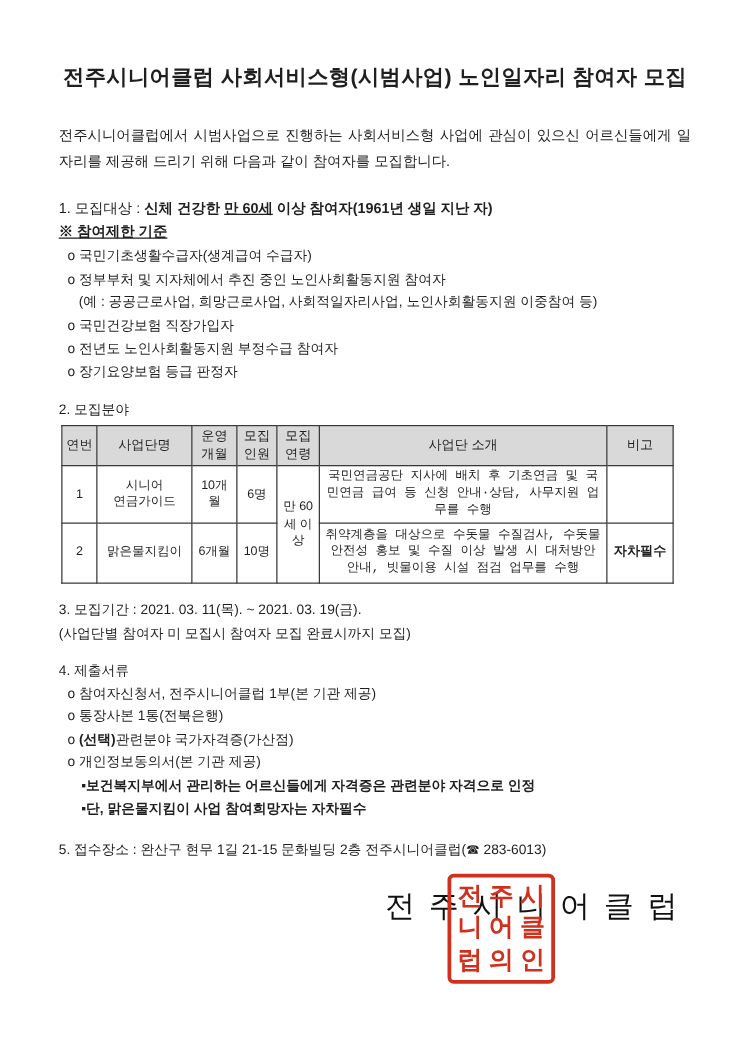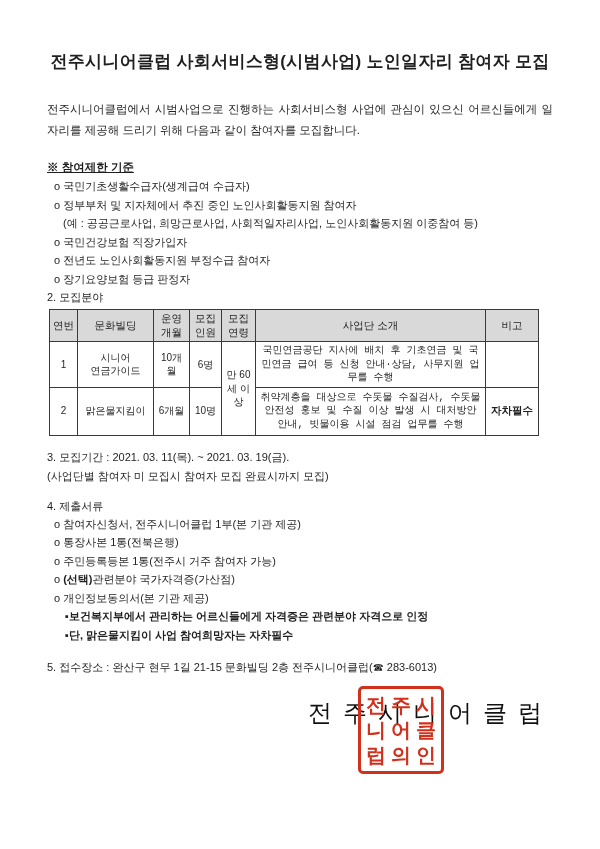--- a/index.html
+++ b/index.html
@@ -32,21 +32,21 @@
   .bold { font-weight:bold; }
   .underline { text-decoration:underline; }
   .restriction-heading {
     font-weight:bold;
     text-decoration:underline;
     line-height:19px;
     font-size:11.5px;
   }
   .plain-list .li { line-height:18.5px; padding-left:7px; }
   .plain-list .li.example { padding-left:16px; }
-  .sec-heading { line-height:18px; }
+  .sec-heading { line-height:18px; margin-top:12px; }
   table.recruit {
     border-collapse:collapse;
     table-layout:fixed;
     width:489px;
     margin-top:3px;
     margin-left:2px;
     font-size:10px;
   }
   table.recruit th, table.recruit td {
     border:1px solid #3a3a3a;
@@ -118,20 +118,23 @@
 </style>
 </head>
 <body>
 
 <div class="page">
 
   <div class="title">전주시니어클럽 사회서비스형(시범사업) 노인일자리 참여자 모집</div>
 
   <div class="intro">전주시니어클럽에서 시범사업으로 진행하는 사회서비스형 사업에 관심이 있으신 어르신들에게 일자리를 제공해 드리기 위해 다음과 같이 참여자를 모집합니다.</div>
 
+  <div class="sec1-target">
+    <span>1. 모집대상 : </span><span class="bold">신체 건강한 </span><span class="bold underline">만 60세</span><span class="bold"> 이상 참여자(1961년 생일 지난 자)</span>
+  </div>
 
   <div class="restriction-heading">※ 참여제한 기준</div>
 
   <div class="plain-list">
     <div class="li">o 국민기초생활수급자(생계급여 수급자)</div>
     <div class="li">o 정부부처 및 지자체에서 추진 중인 노인사회활동지원 참여자</div>
     <div class="li example">(예 : 공공근로사업, 희망근로사업, 사회적일자리사업, 노인사회활동지원 이중참여 등)</div>
     <div class="li">o 국민건강보험 직장가입자</div>
     <div class="li">o 전년도 노인사회활동지원 부정수급 참여자</div>
     <div class="li">o 장기요양보험 등급 판정자</div>
@@ -145,21 +148,21 @@
         <col style="width:76px">
         <col style="width:36px">
       <col style="width:32px">
         <col style="width:34px">
         <col style="width:230px">
         <col style="width:53px">
     </colgroup>
     <thead>
       <tr>
         <th>연번</th>
-        <th>문화빌딩</th>
+        <th>사업단명</th>
         <th>운영개월</th>
         <th>모집인원</th>
         <th>모집연령</th>
         <th>사업단 소개</th>
         <th>비고</th>
       </tr>
     </thead>
     <tbody>
       <tr class="row1">
         <td>1</td>
@@ -184,21 +187,20 @@
   <div class="sec3">
     <div class="line">3. 모집기간 : 2021. 03. 11(목). ~ 2021. 03. 19(금).</div>
     <div class="line">(사업단별 참여자 미 모집시 참여자 모집 완료시까지 모집)</div>
   </div>
 
   <div class="sec4-heading">4. 제출서류</div>
 
   <div class="sec4-list">
     <div class="li">o 참여자신청서, 전주시니어클럽 1부(본 기관 제공)</div>
     <div class="li">o 통장사본 1통(전북은행)</div>
-    <div class="li">o 주민등록등본 1통(전주시 거주 참여자 가능)</div>
     <div class="li">
       <span>o </span><span class="bold">(선택)</span><span>관련분야 국가자격증(가산점)</span>
     </div>
     <div class="li">o 개인정보동의서(본 기관 제공)</div>
     <div class="subnote">▪보건복지부에서 관리하는 어르신들에게 자격증은 관련분야 자격으로 인정</div>
     <div class="subnote">▪단, 맑은물지킴이 사업 참여희망자는 자차필수</div>
   </div>
 
   <div class="sec5">5. 접수장소 : 완산구 현무 1길 21-15 문화빌딩 2층 전주시니어클럽(☎ 283-6013)</div>
 

